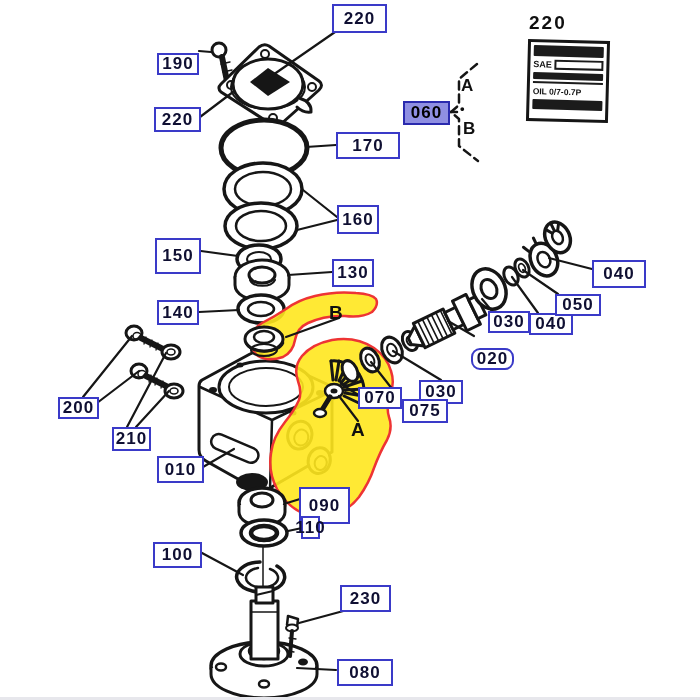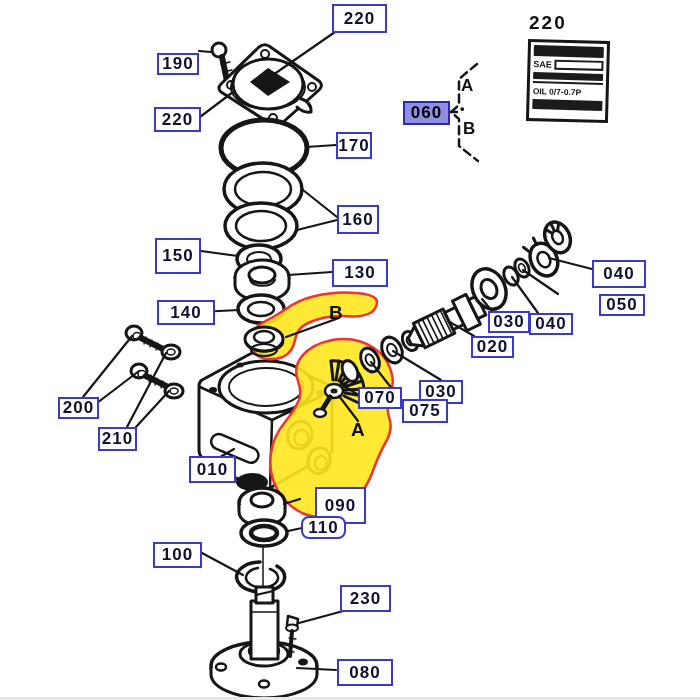--- a/index.html
+++ b/index.html
@@ -262,41 +262,41 @@
     <div class="band b2"></div>
     <div class="row-oil">OIL 0/7-0.7P</div>
     <div class="band b3"></div>
   </div>
   <div class="ann plate-caption" style="left:529px;top:12px;">220</div>
 
   <div>
       <div class="label" style="left: 332px; top: 4px; width: 55px; height: 29px;">220</div>
       <div class="label" style="left: 157px; top: 41px; width: 42px; height: 22px; margin-top: 12px;">190</div>
       <div class="label" style="left: 154px; top: 107px; width: 47px; height: 25px;">220</div>
-      <div class="label" style="left: 336px; top: 132px; width: 36px; height: 27px;">170</div>
+      <div class="label" style="left: 336px; top: 132px; width: 64px; height: 27px;">170</div>
       <div class="label" style="left: 337px; top: 205px; width: 42px; height: 29px;">160</div>
       <div class="label" style="left: 155px; top: 238px; width: 46px; height: 36px;">150</div>
-      <div class="label" style="left: 332px; top: 259px; width: 56px; height: 28px;">130</div>
-      <div class="label" style="left: 157px; top: 300px; width: 58px; height: 25px;">140</div>
+      <div class="label" style="left: 332px; top: 259px; width: 42px; height: 28px;">130</div>
+      <div class="label" style="left: 157px; top: 300px; width: 42px; height: 25px;">140</div>
       <div class="label" style="left: 58px; top: 397px; width: 41px; height: 22px;">200</div>
-      <div class="label" style="left: 98px; top: 427px; width: 39px; height: 24px;">210</div>
-      <div class="label" style="left: 157px; top: 456px; width: 47px; height: 27px; margin-left: 32px;">010</div>
-      <div class="label" style="left: 315px; top: 487px; width: 51px; height: 37px;">090</div>
-      <div class="label" style="left: 301px; top: 516px; width: 45px; height: 23px; border-radius: 8px;">110</div>
+      <div class="label" style="left: 112px; top: 427px; width: 39px; height: 24px;">210</div>
+      <div class="label" style="left: 157px; top: 456px; width: 47px; height: 27px;">010</div>
+      <div class="label" style="left: 299px; top: 487px; width: 51px; height: 37px;">090</div>
+      <div class="label" style="left: 301px; top: 516px; width: 19px; height: 23px;">110</div>
       <div class="label" style="left: 153px; top: 542px; width: 49px; height: 26px;">100</div>
       <div class="label" style="left: 340px; top: 585px; width: 51px; height: 27px;">230</div>
       <div class="label" style="left: 337px; top: 659px; width: 56px; height: 27px; text-align: center;">080</div>
       <div class="label highlighted" style="left: 403px; top: 101px; width: 47px; height: 24px;">060</div>
       <div class="label" style="left: 358px; top: 387px; width: 44px; height: 22px;">070</div>
       <div class="label" style="left: 419px; top: 380px; width: 44px; height: 24px;">030</div>
       <div class="label" style="left: 402px; top: 399px; width: 46px; height: 24px;">075</div>
-      <div class="label" style="left: 471px; top: 336px; width: 43px; height: 22px;">020</div>
+      <div class="label" style="left: 471px; top: 348px; width: 43px; height: 22px; border-radius: 9px;">020</div>
       <div class="label" style="left: 488px; top: 311px; width: 42px; height: 22px;">030</div>
       <div class="label" style="left: 529px; top: 313px; width: 44px; height: 22px;">040</div>
-      <div class="label" style="left: 555px; top: 294px; width: 46px; height: 22px; margin-left: 44px;">050</div>
+      <div class="label" style="left: 555px; top: 294px; width: 46px; height: 22px;">050</div>
       <div class="label" style="left: 592px; top: 260px; width: 54px; height: 28px;">040</div>
     </div>
 
   <div>
       <div class="ann bracket" style="left: 461px; top: 76px;">A</div>
       <div class="ann bracket-dot" style="left: 460px; top: 101px;">•</div>
       <div class="ann bracket" style="left: 463px; top: 119px;">B</div>
       <div class="ann region" style="left: 329px; top: 302px;">B</div>
       <div class="ann region" style="left: 351px; top: 419px;">A</div>
     </div>

